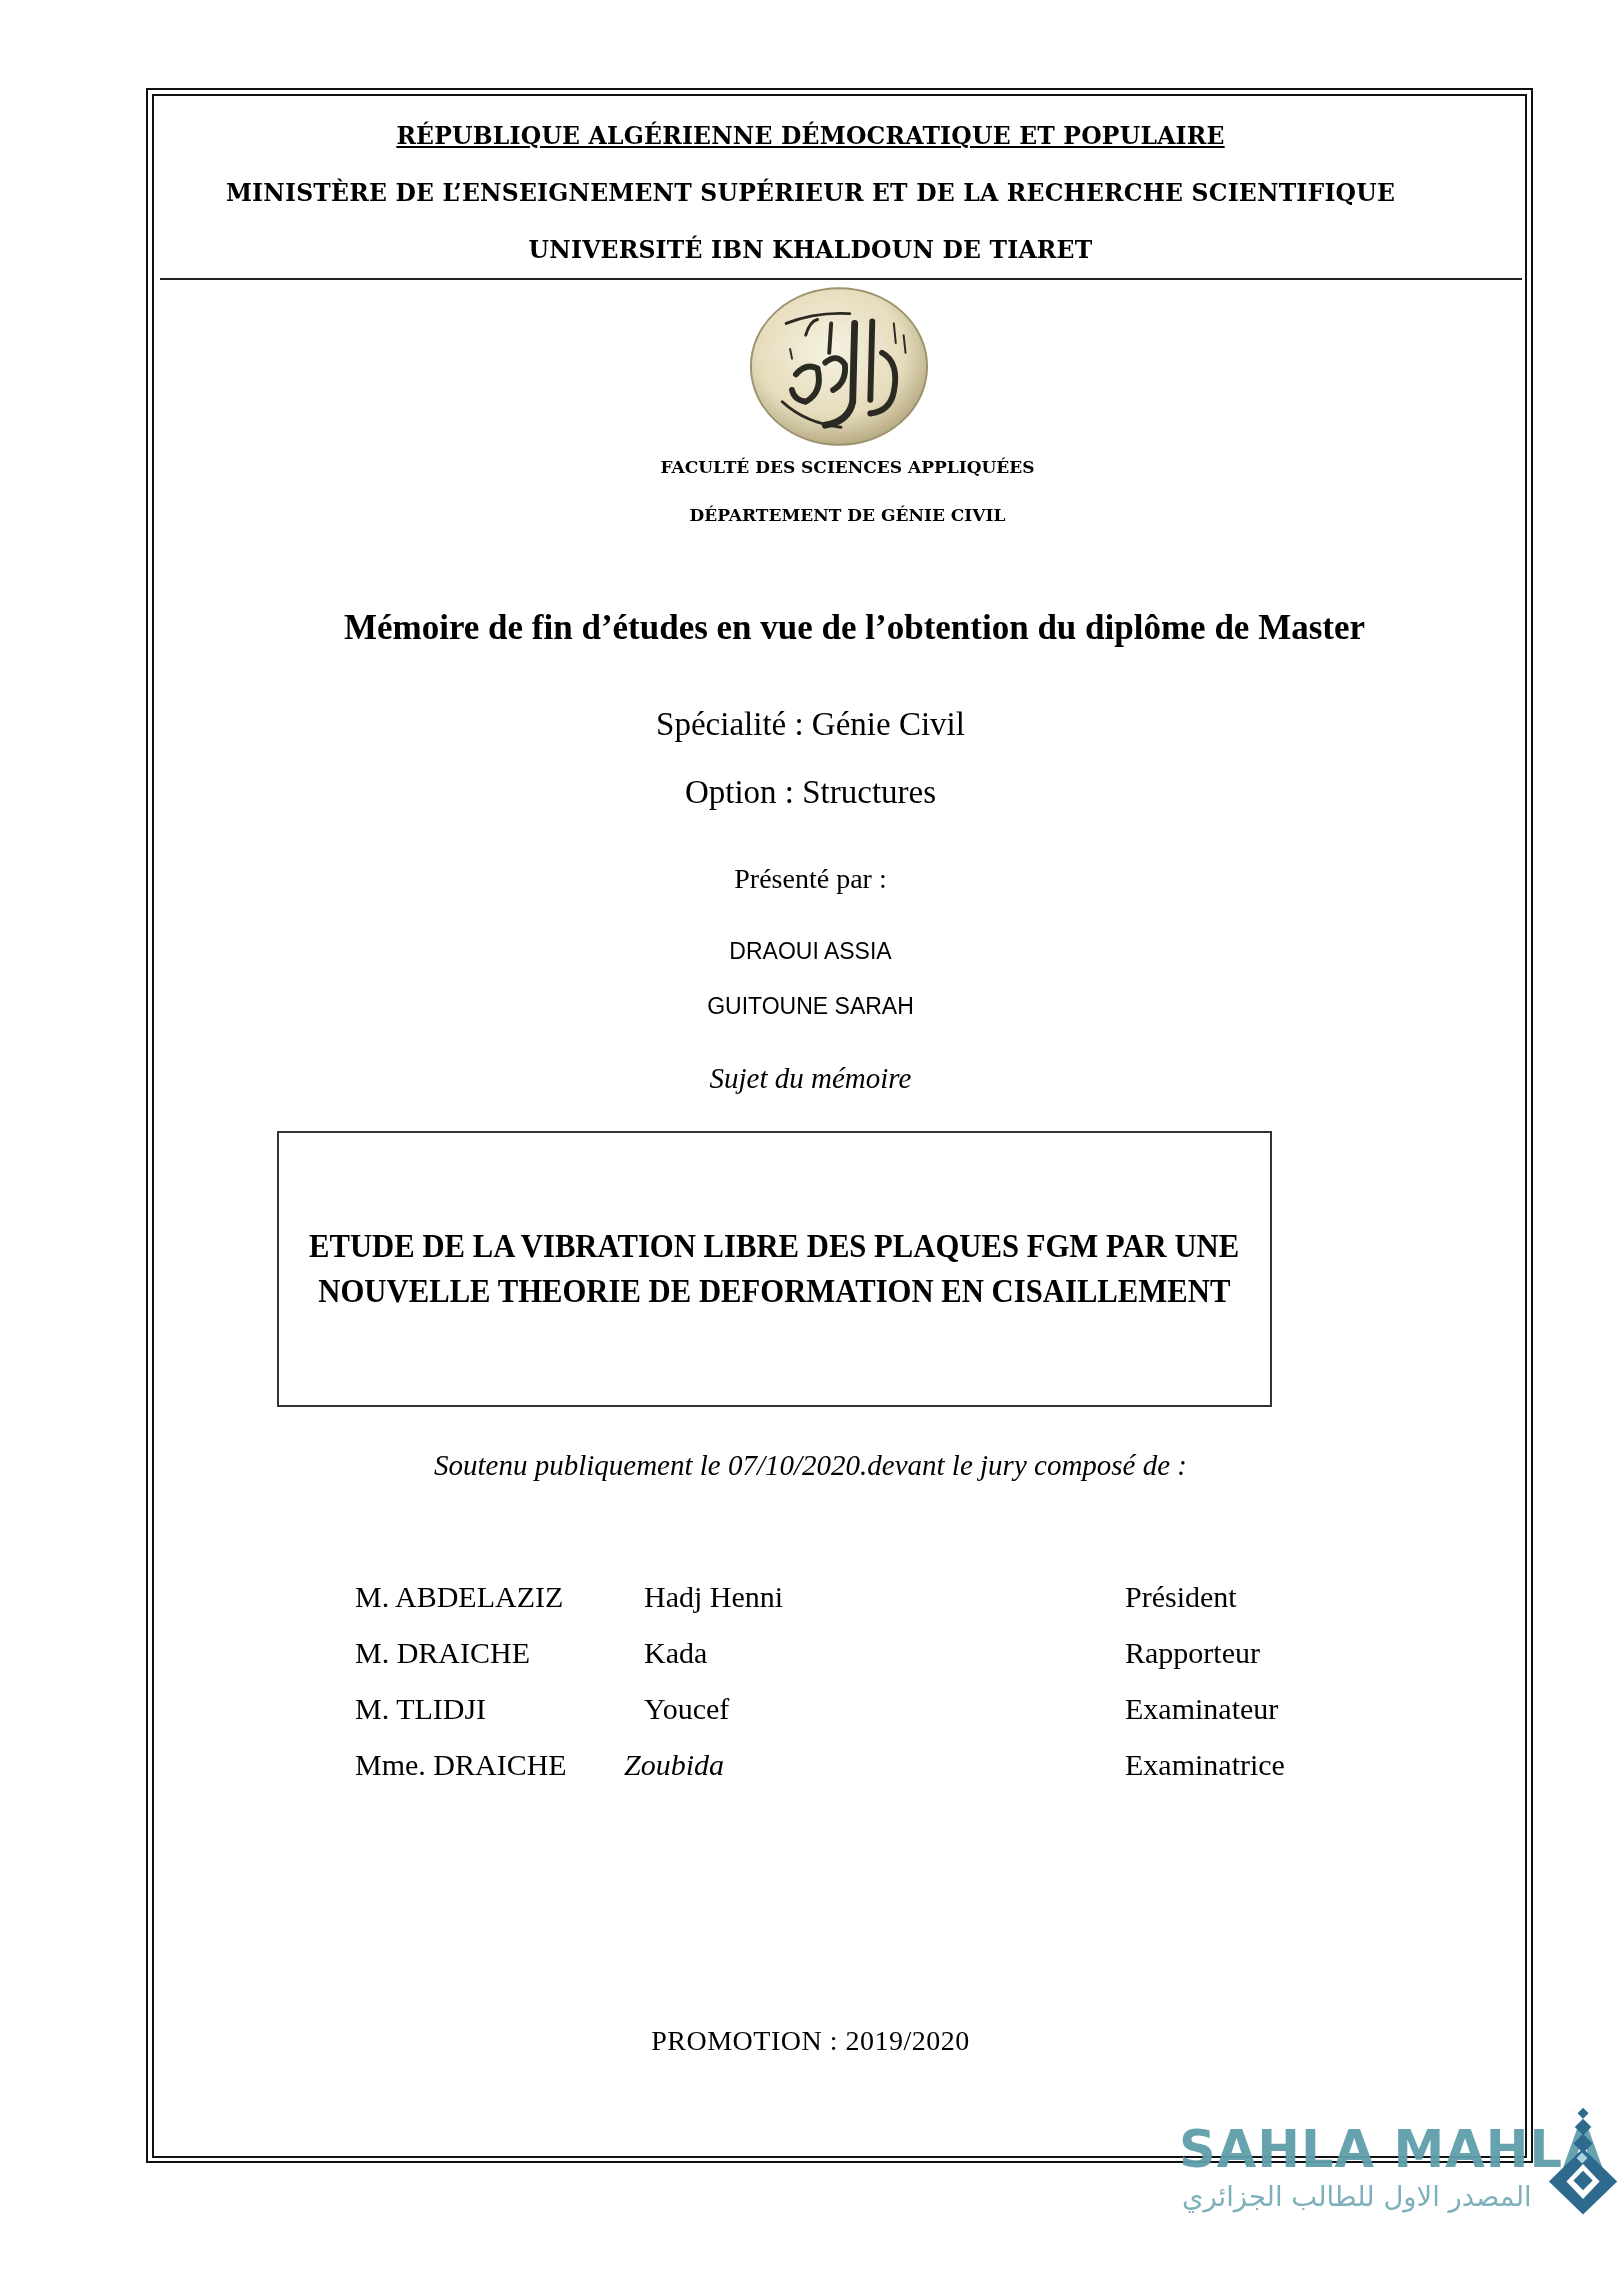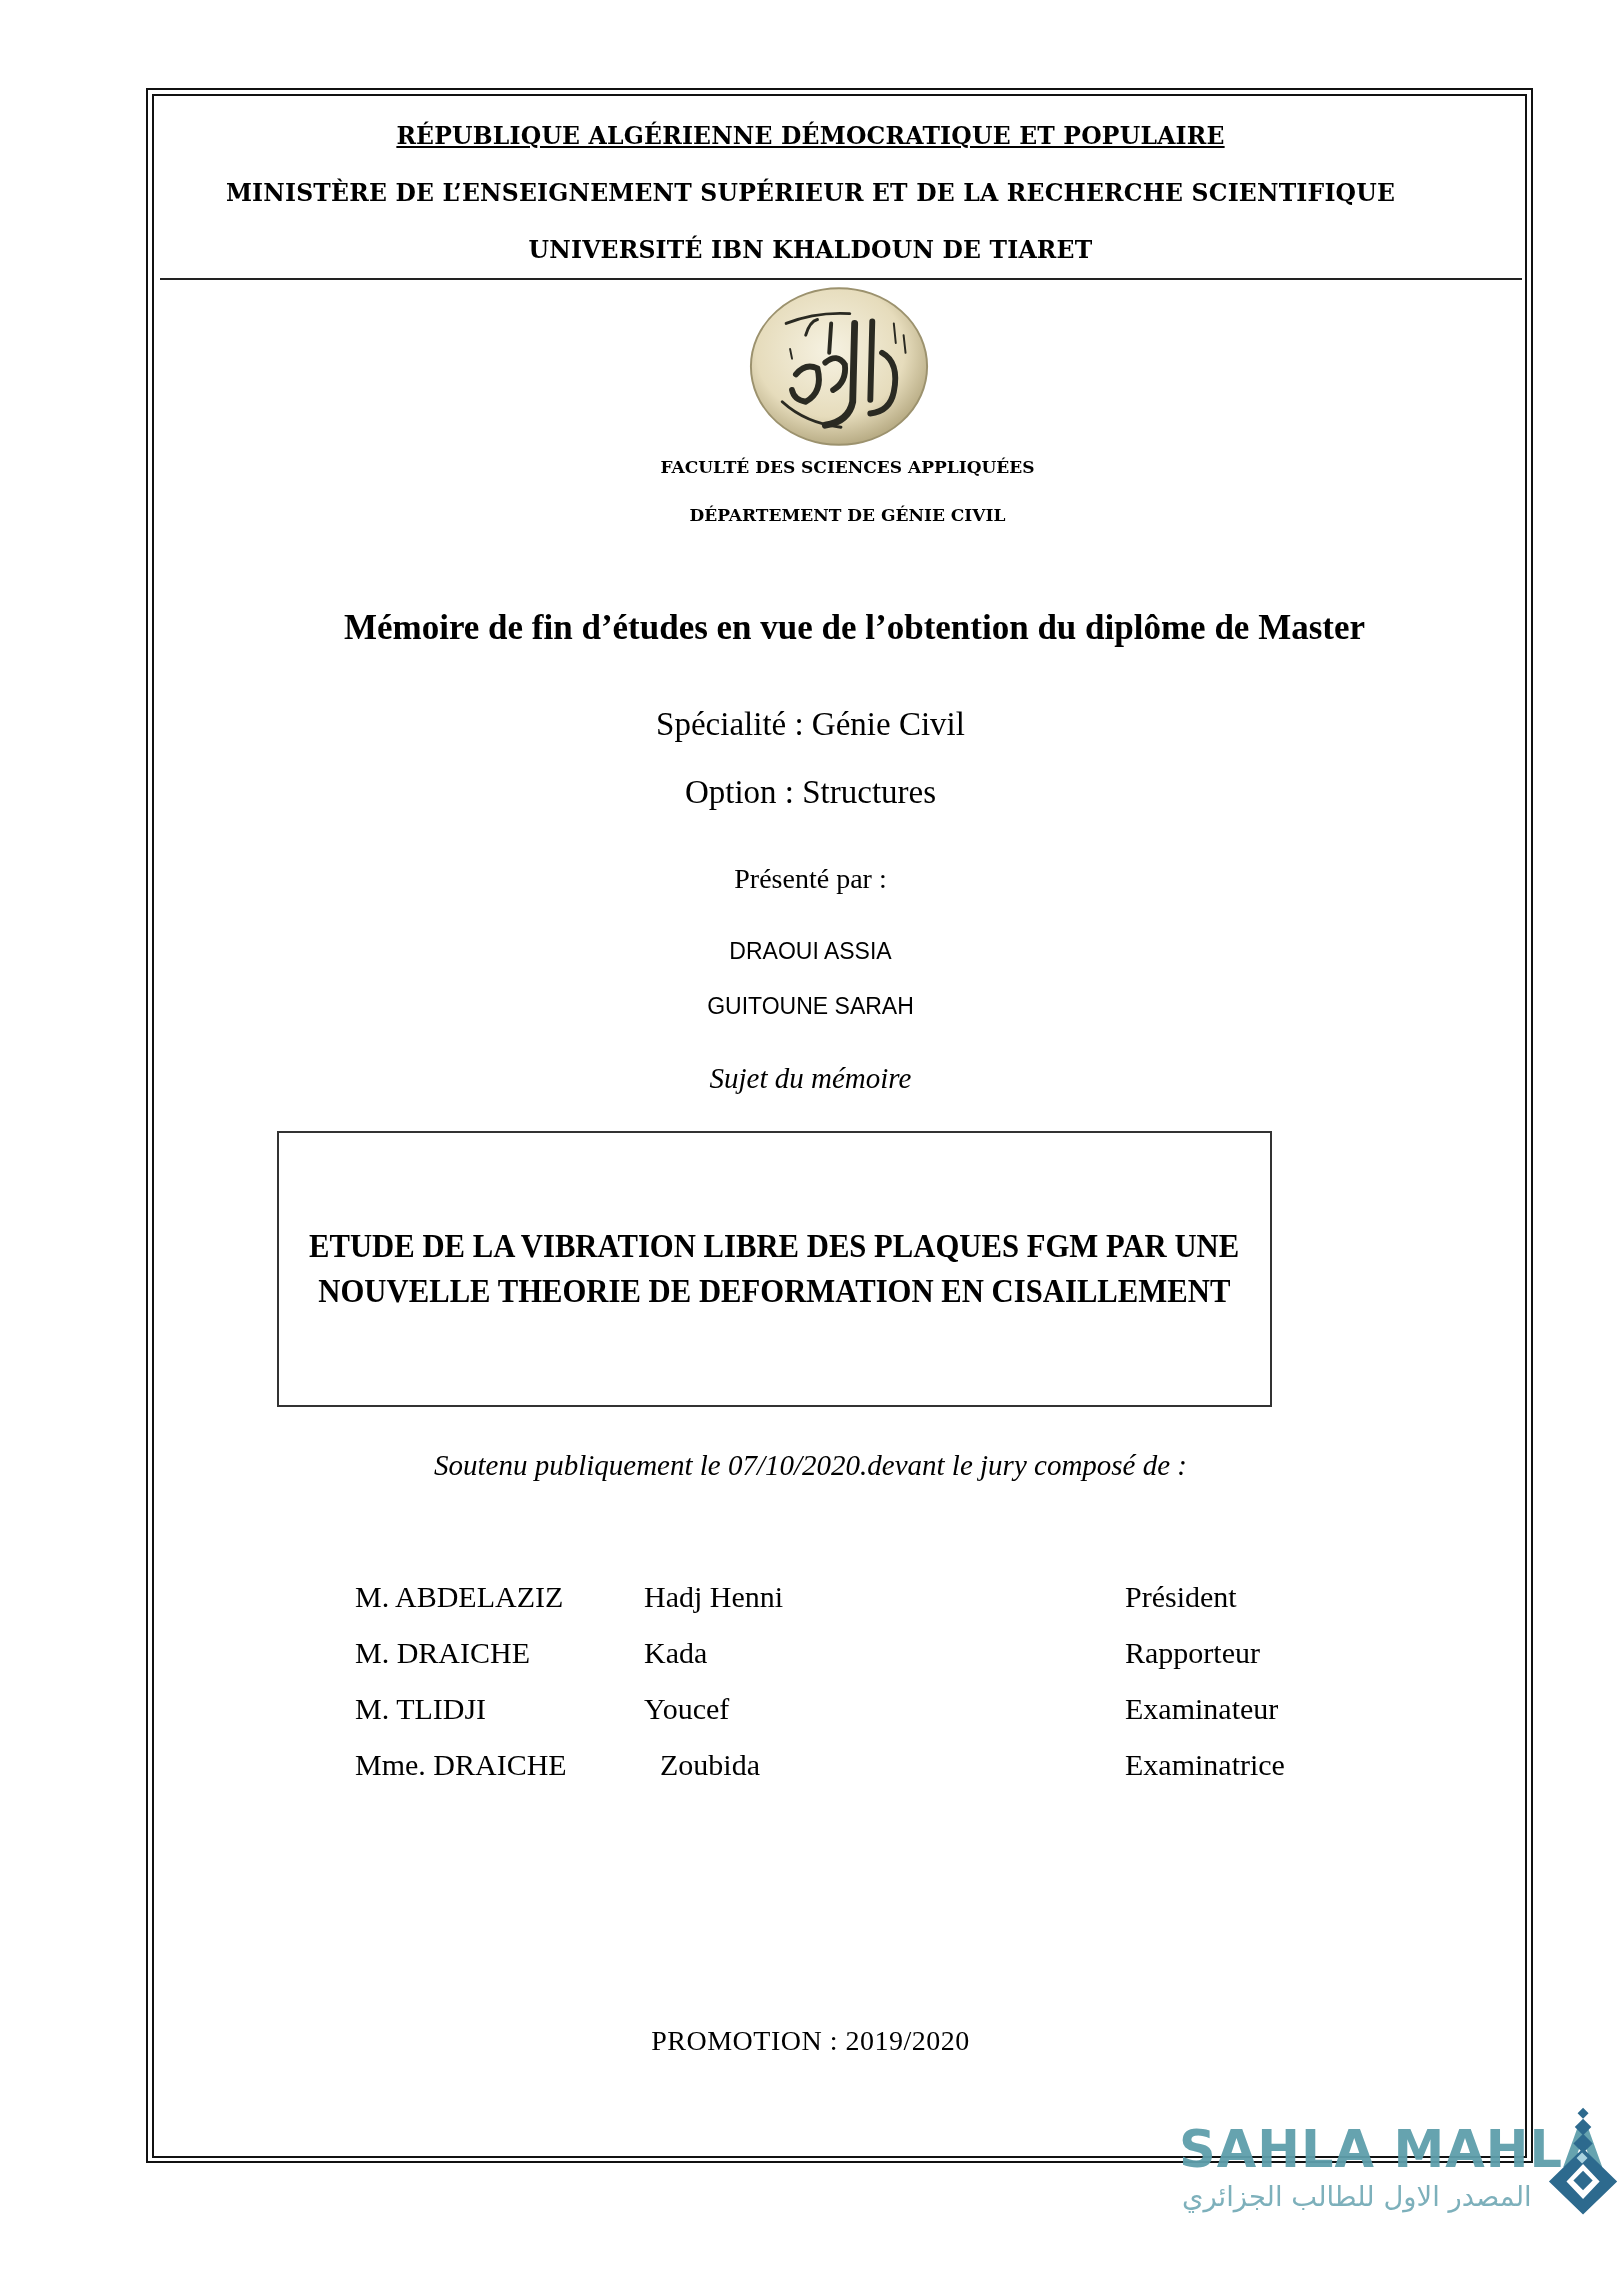--- a/index.html
+++ b/index.html
@@ -119,21 +119,21 @@
     <span class="jury-cell" style="left:644px; top:1636px;">Kada</span>
     <span class="jury-cell" style="left:1125px; top:1636px;">Rapporteur</span>
   </div>
   <div>
     <span class="jury-cell" style="left:355px; top:1692px;">M. TLIDJI</span>
     <span class="jury-cell" style="left:644px; top:1692px;">Youcef</span>
     <span class="jury-cell" style="left:1125px; top:1692px;text-align:right;">Examinateur</span>
   </div>
   <div>
     <span class="jury-cell" style="left:355px; top:1748px;">Mme. DRAICHE</span>
-    <span class="jury-cell" style="left:660px; top:1748px;">Zoubida</span>
+    <span class="jury-cell" style="left:624px; top:1748px;font-style:italic;">Zoubida</span>
     <span class="jury-cell" style="left:1125px; top:1748px;">Examinatrice</span>
   </div>
 </div>
 
 <div class="abs promo" style="top:2025px;">PROMOTION : 2019/2020</div>
 
 <div class="wm-title">SAHLA MAHLA</div>
 <div class="wm-sub">المصدر الاول للطالب الجزائري</div>
 <svg class="wm-logo" viewBox="0 0 78 110">
   <g fill="#2d6a8e">

